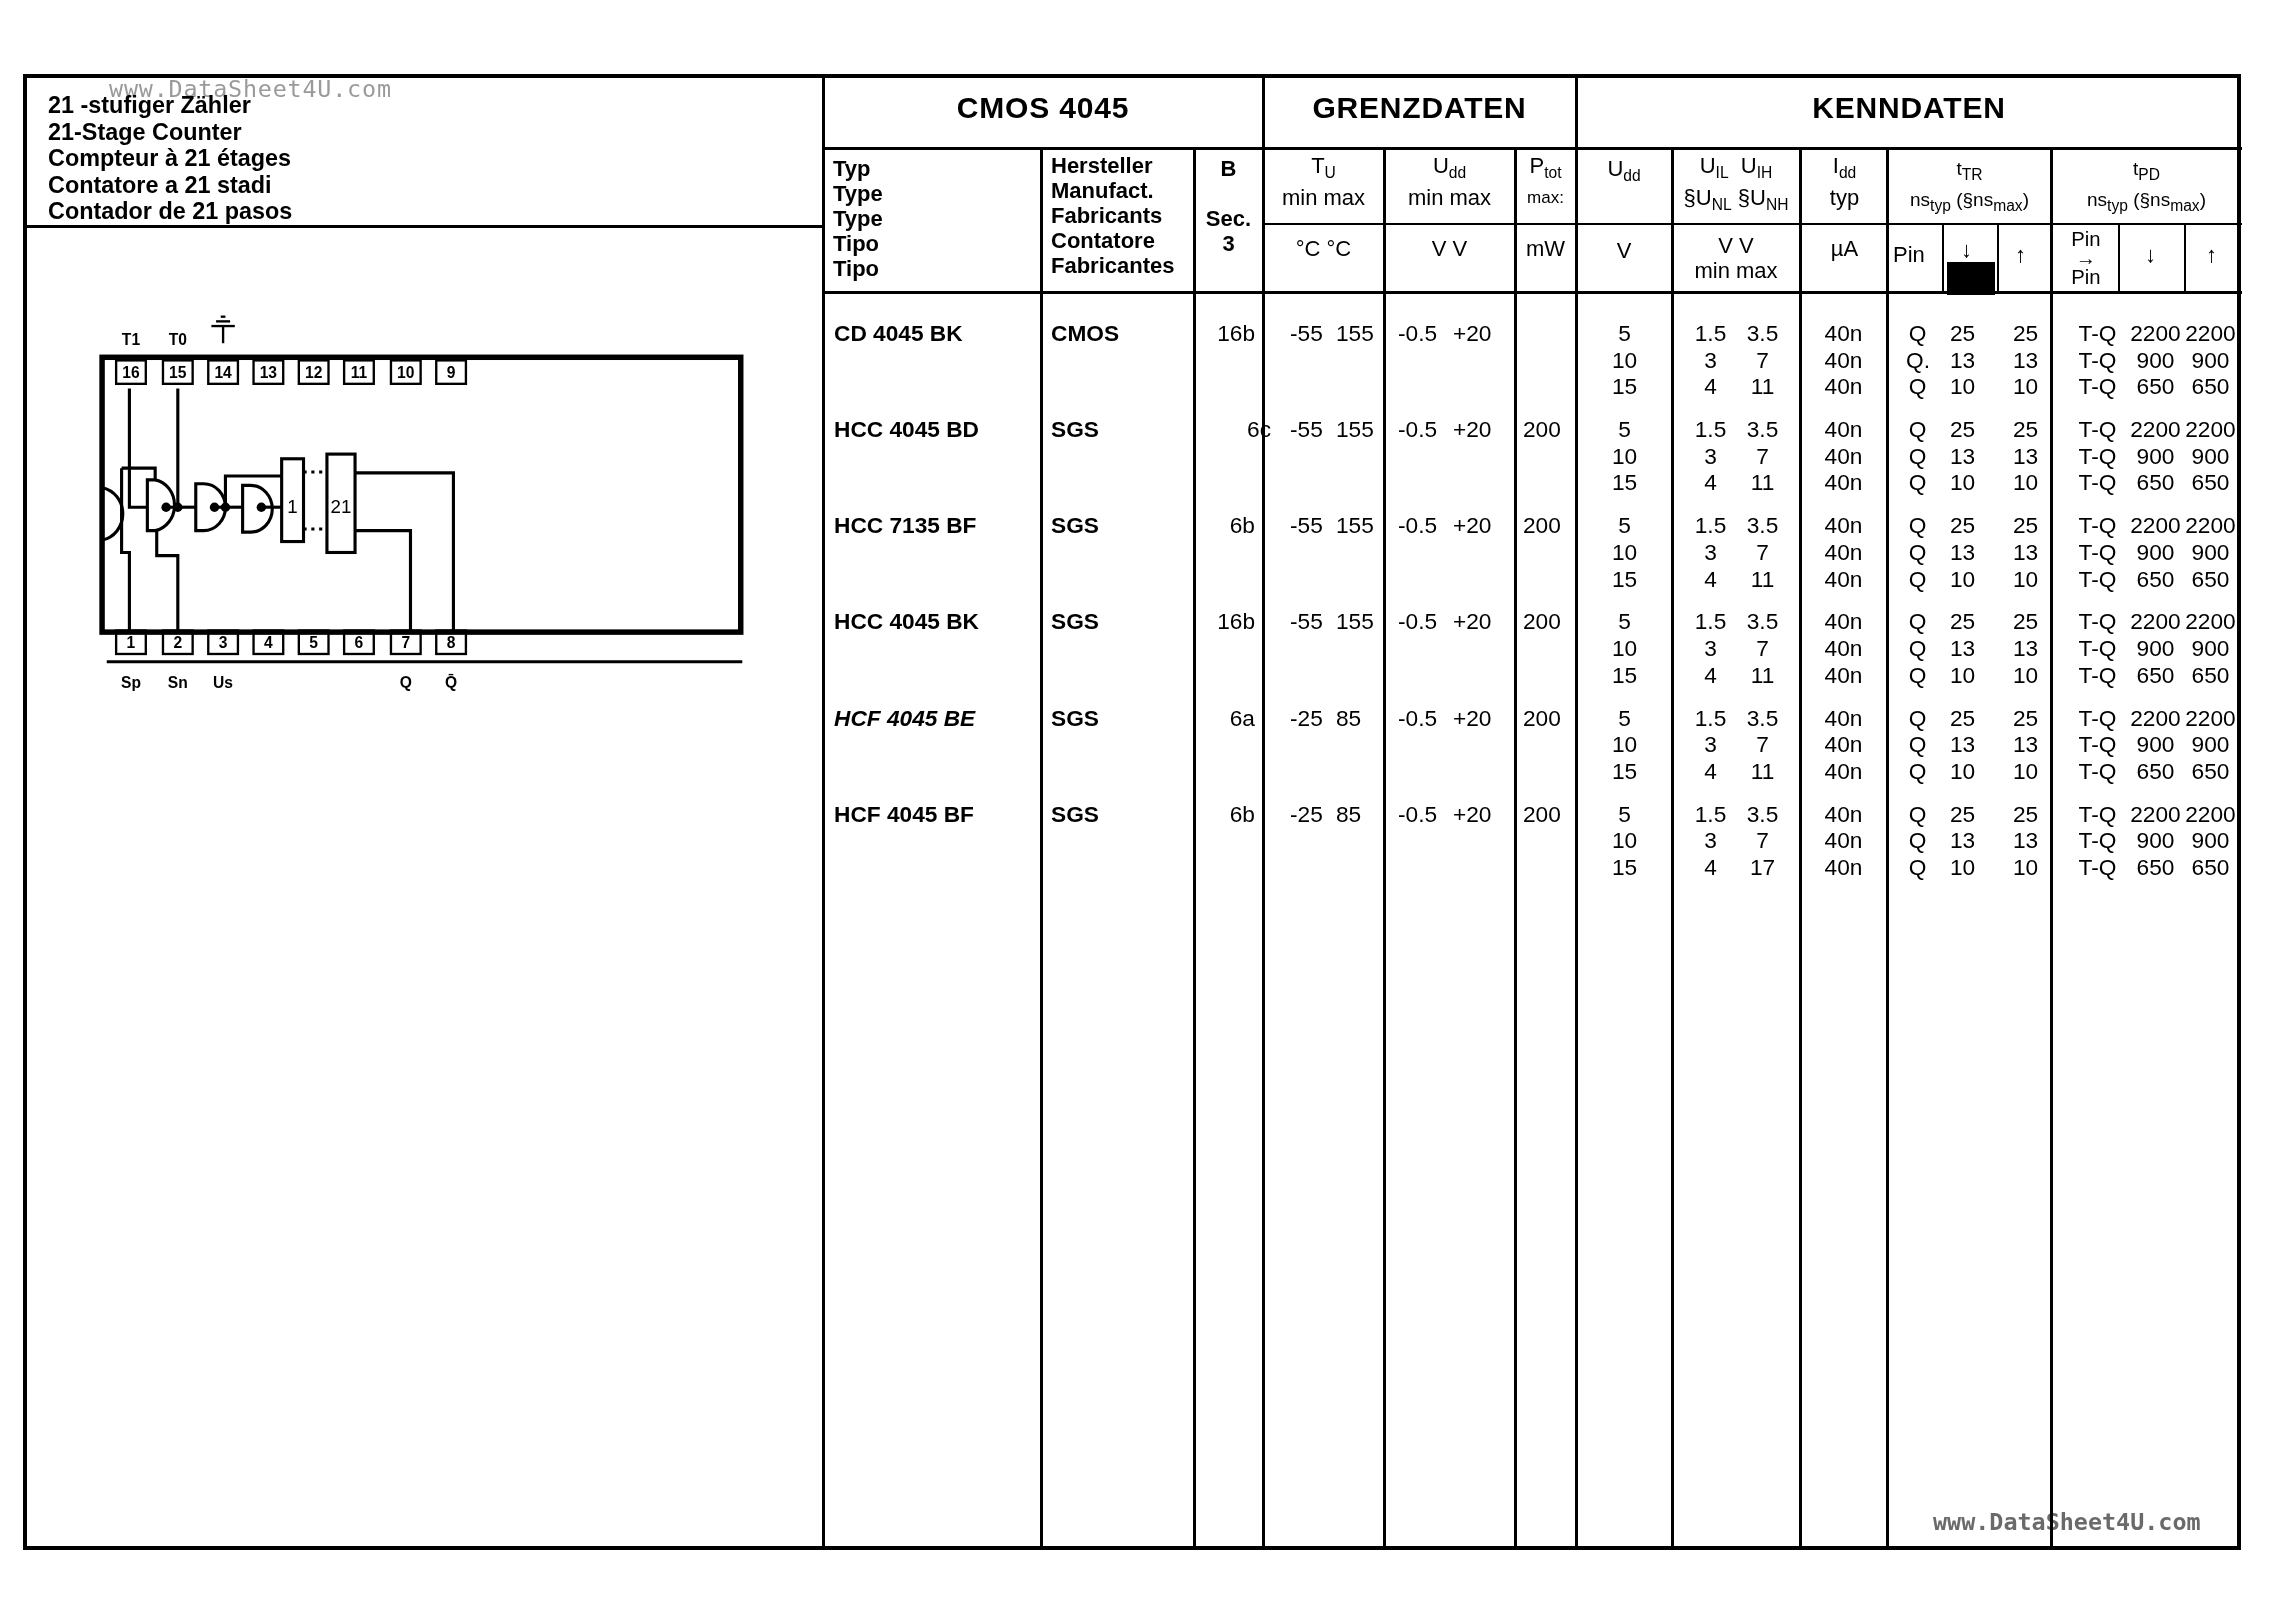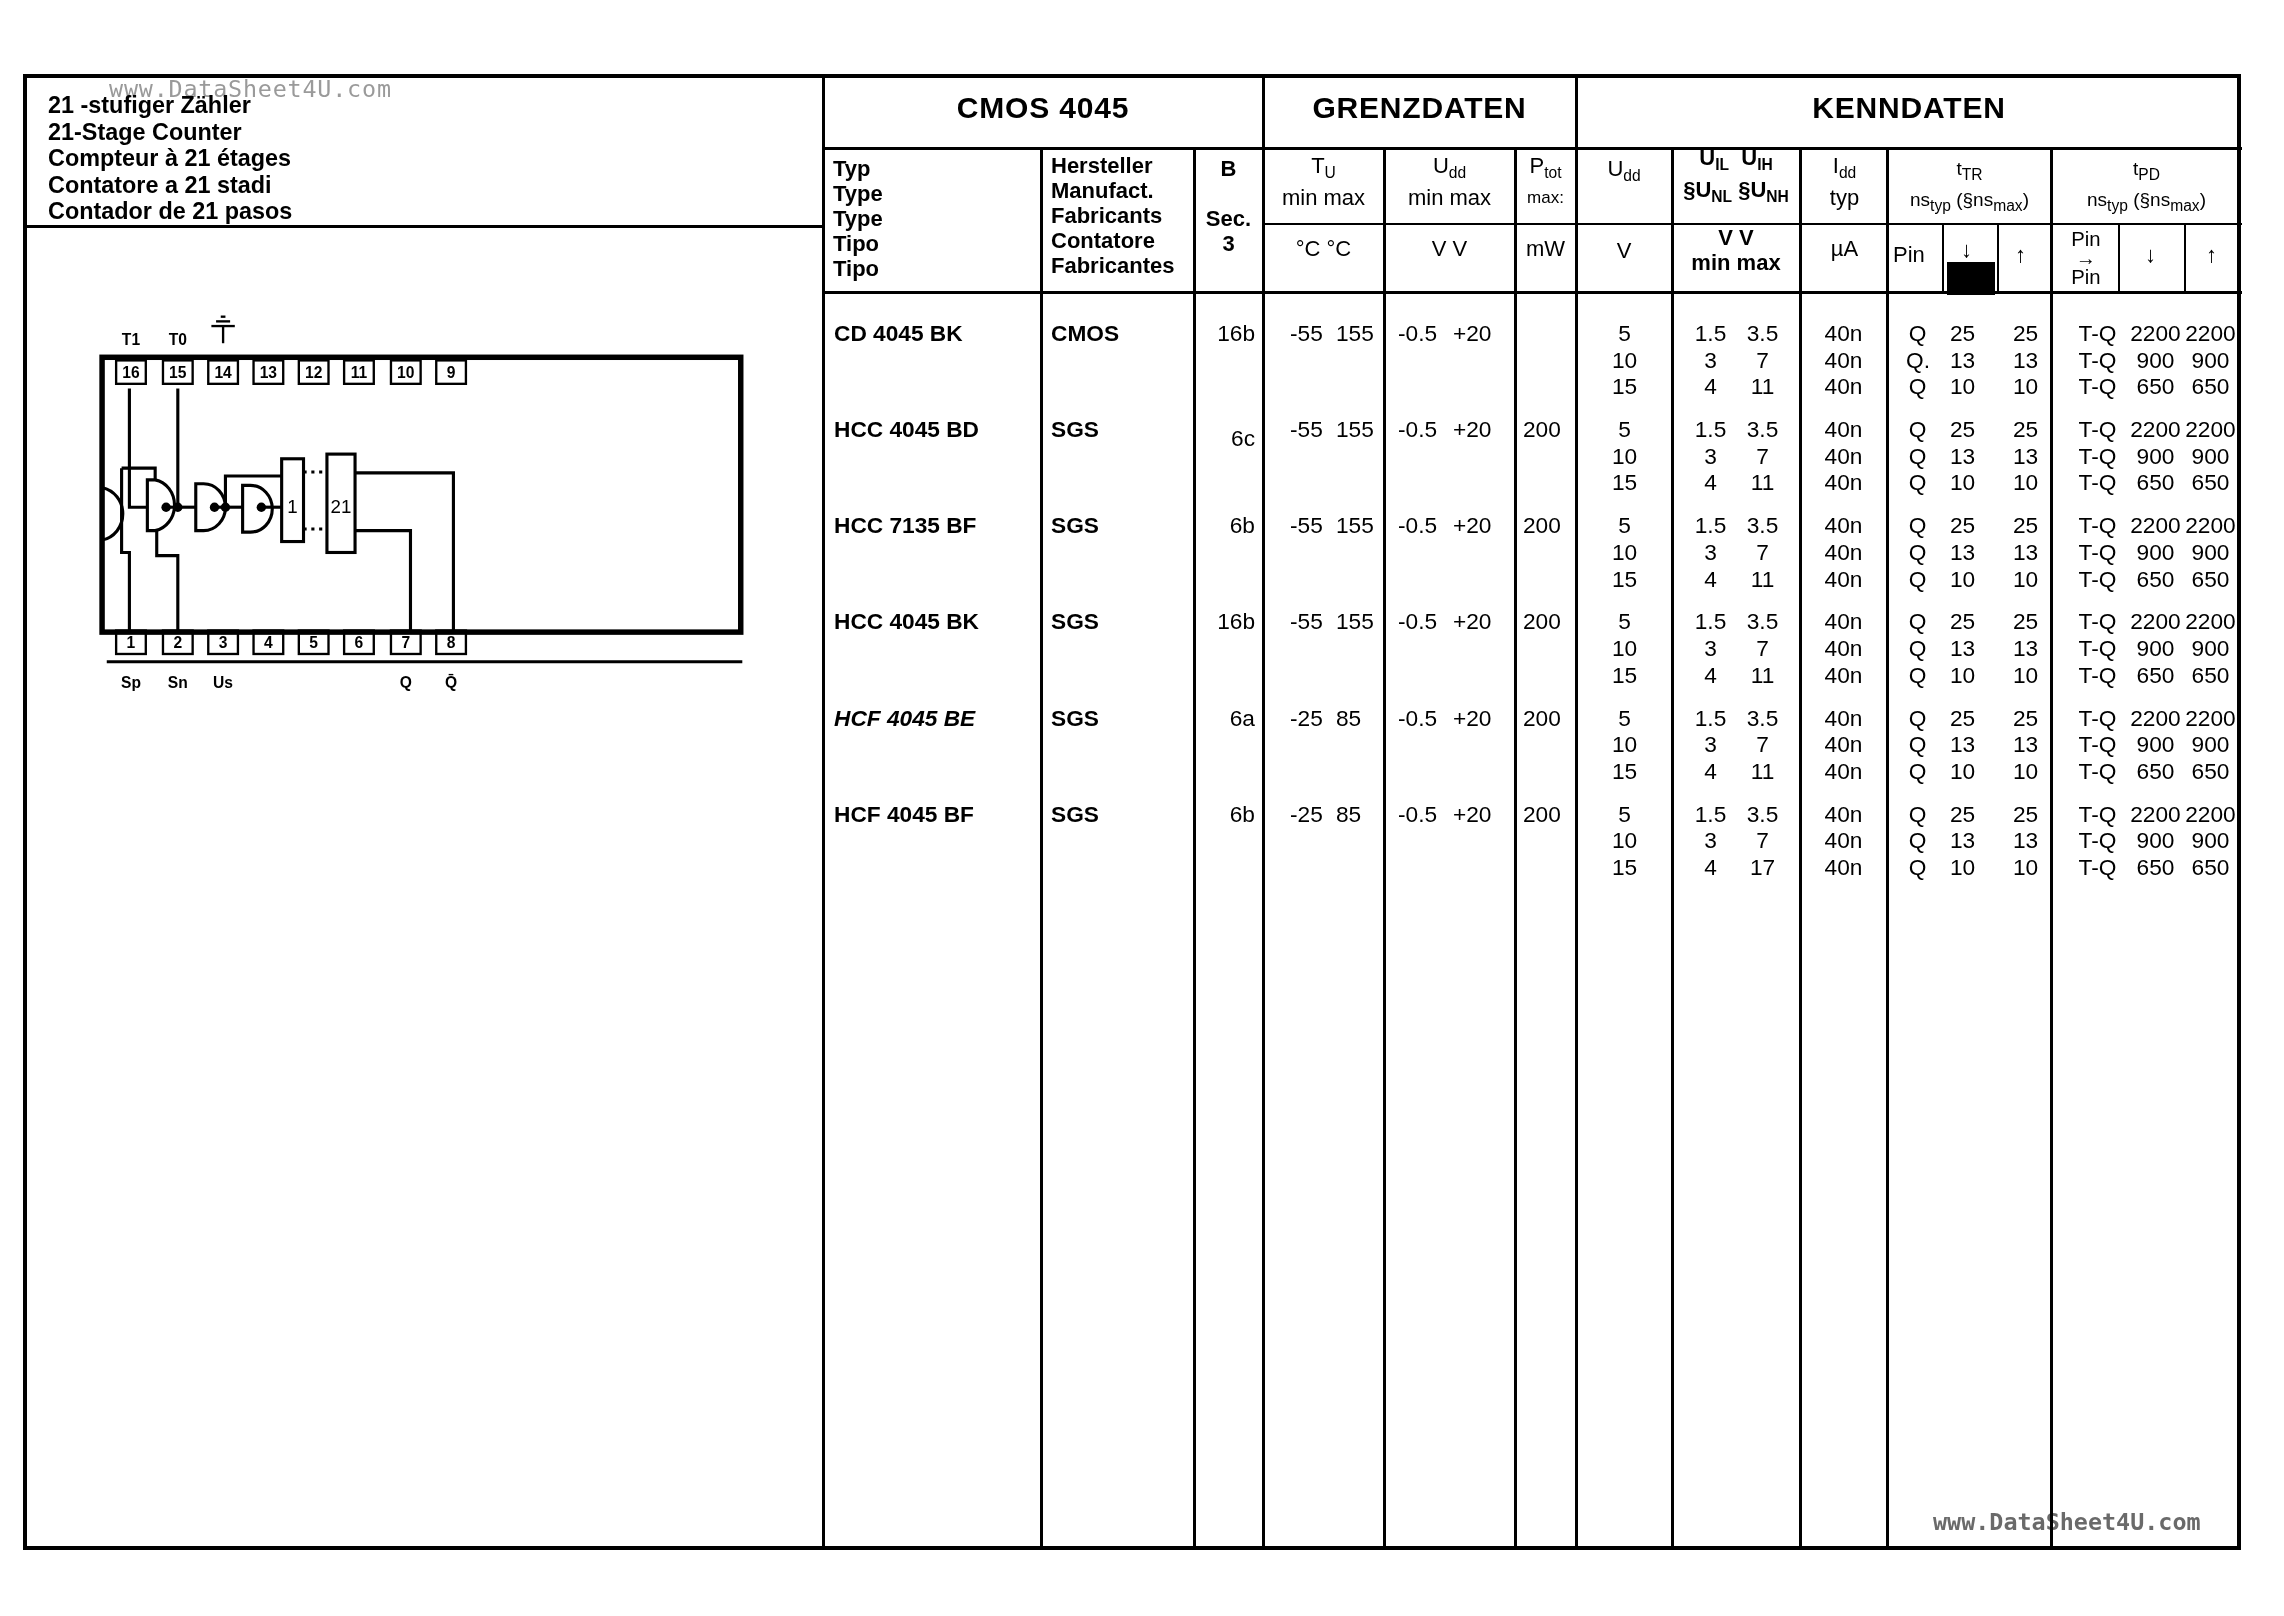--- a/index.html
+++ b/index.html
@@ -187,21 +187,21 @@
 </div>
 <div class="hdr hdr-c" style="left:1515px;top:153px;width:61px;font-weight:normal;">
   <div><span>P</span><span class="sub">tot</span></div>
   <div style="font-size:17px">max:</div>
   <div style="margin-top:26.6px">mW</div>
 </div>
 <div class="hdr hdr-c" style="left:1576px;top:156px;width:96px;font-weight:normal;">
   <div><span>U</span><span class="sub">dd</span></div>
   <div style="margin-top:50px">V</div>
 </div>
-<div class="hdr hdr-c" style="left:1672px;top:145px;width:128px;font-weight:bold;">
+<div class="hdr hdr-c" style="left:1672px;top:153px;width:128px;font-weight:normal;">
   <div><span>U</span><span class="sub">IL</span>&nbsp;&nbsp;<span>U</span><span class="sub">IH</span></div>
   <div><span>§U</span><span class="sub">NL</span>&nbsp;<span>§U</span><span class="sub">NH</span></div>
   <div style="margin-top:17px">V      V</div>
   <div>min max</div>
 </div>
 <div class="hdr hdr-c" style="left:1801px;top:153px;width:87px;font-weight:normal;">
   <div><span>I</span><span class="sub">dd</span></div>
   <div>typ</div>
   <div style="margin-top:26.6px">µA</div>
 </div>
@@ -261,21 +261,21 @@
       <div class="cell" style="left: 1906px; top: 373px; width: 23.4px; text-align: center;">Q</div>
       <div class="cell" style="left: 1943px; top: 373px; width: 39px; text-align: center;">10</div>
       <div class="cell" style="left: 2006px; top: 373px; width: 39px; text-align: center;">10</div>
       <div class="cell" style="left: 2074px; top: 373px; width: 47px; text-align: center;">T-Q</div>
       <div class="cell" style="left: 2128px; top: 373px; width: 55px; text-align: center;">650</div>
       <div class="cell" style="left: 2183px; top: 373px; width: 55px; text-align: center;">650</div>
     </div>
     <div>
       <div class="cell cell-b" style="left: 834px; top: 416px;">HCC 4045 BD</div>
       <div class="cell cell-b" style="left: 1051px; top: 416px;">SGS</div>
-      <div class="cell " style="left: 1194px; top: 425px; width: 61px; text-align: right;">6c</div>
+      <div class="cell " style="left: 1194px; top: 416px; width: 61px; text-align: right; padding-left: 16px;">6c</div>
       <div class="cell " style="left: 1290px; top: 416px;">-55</div>
       <div class="cell " style="left: 1336px; top: 416px;">155</div>
       <div class="cell " style="left: 1398px; top: 416px;">-0.5</div>
       <div class="cell " style="left: 1453px; top: 416px;">+20</div>
       <div class="cell " style="left: 1523px; top: 416px;">200</div>
       <div class="cell" style="left: 1609px; top: 416px; width: 31px; text-align: center;">5</div>
       <div class="cell" style="left: 1687px; top: 416px; width: 47px; text-align: center;">1.5</div>
       <div class="cell" style="left: 1743px; top: 416px; width: 39px; text-align: center;">3.5</div>
       <div class="cell" style="left: 1820px; top: 416px; width: 47px; text-align: center;">40n</div>
       <div class="cell" style="left: 1906px; top: 416px; width: 23.4px; text-align: center;">Q</div>

